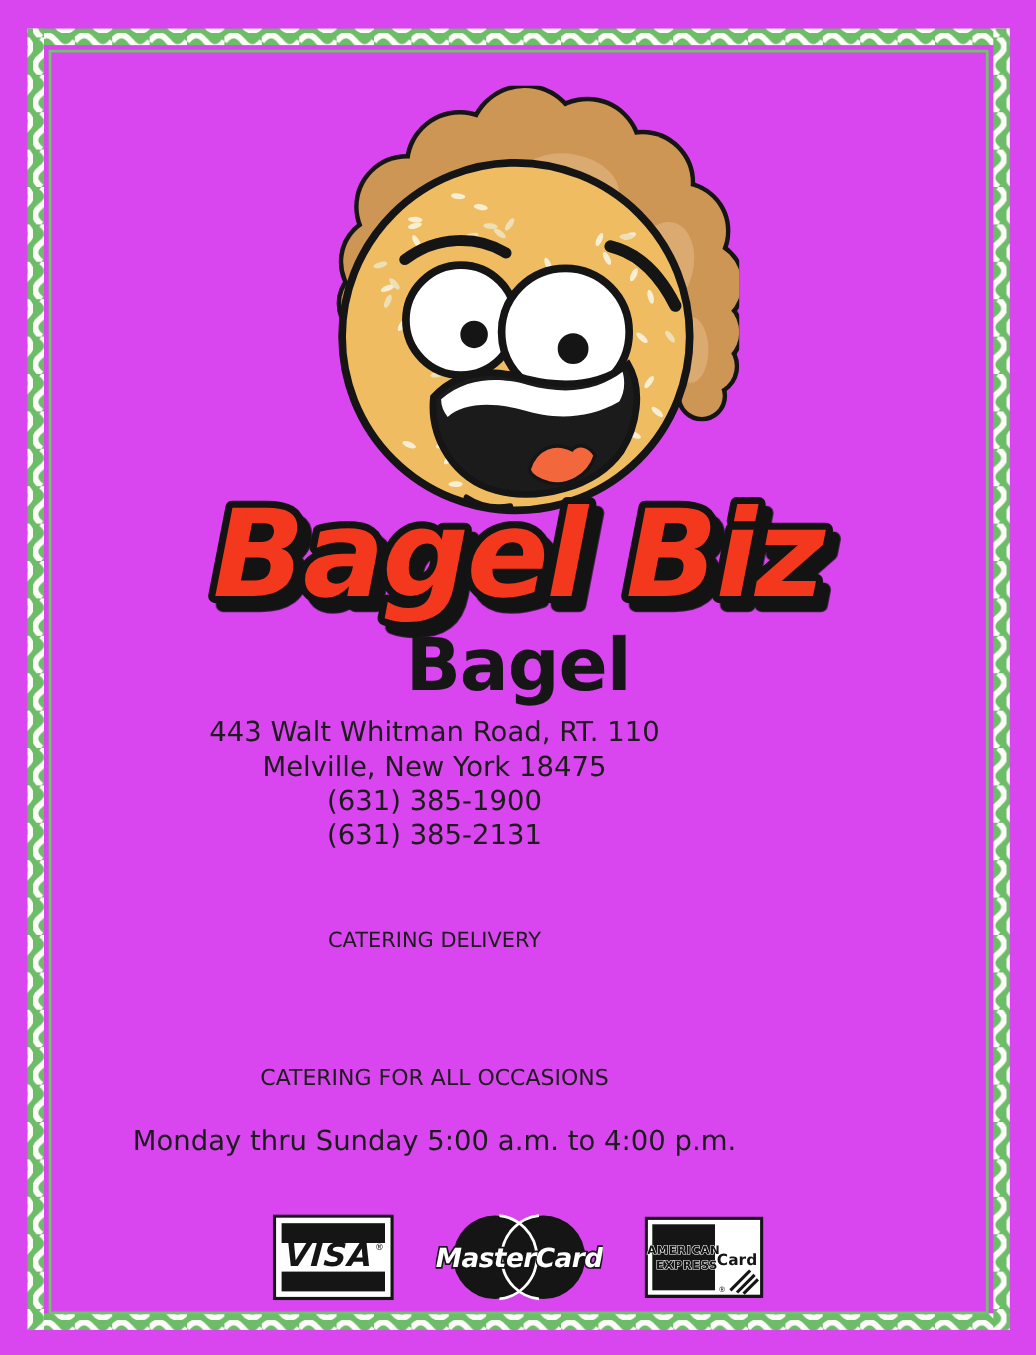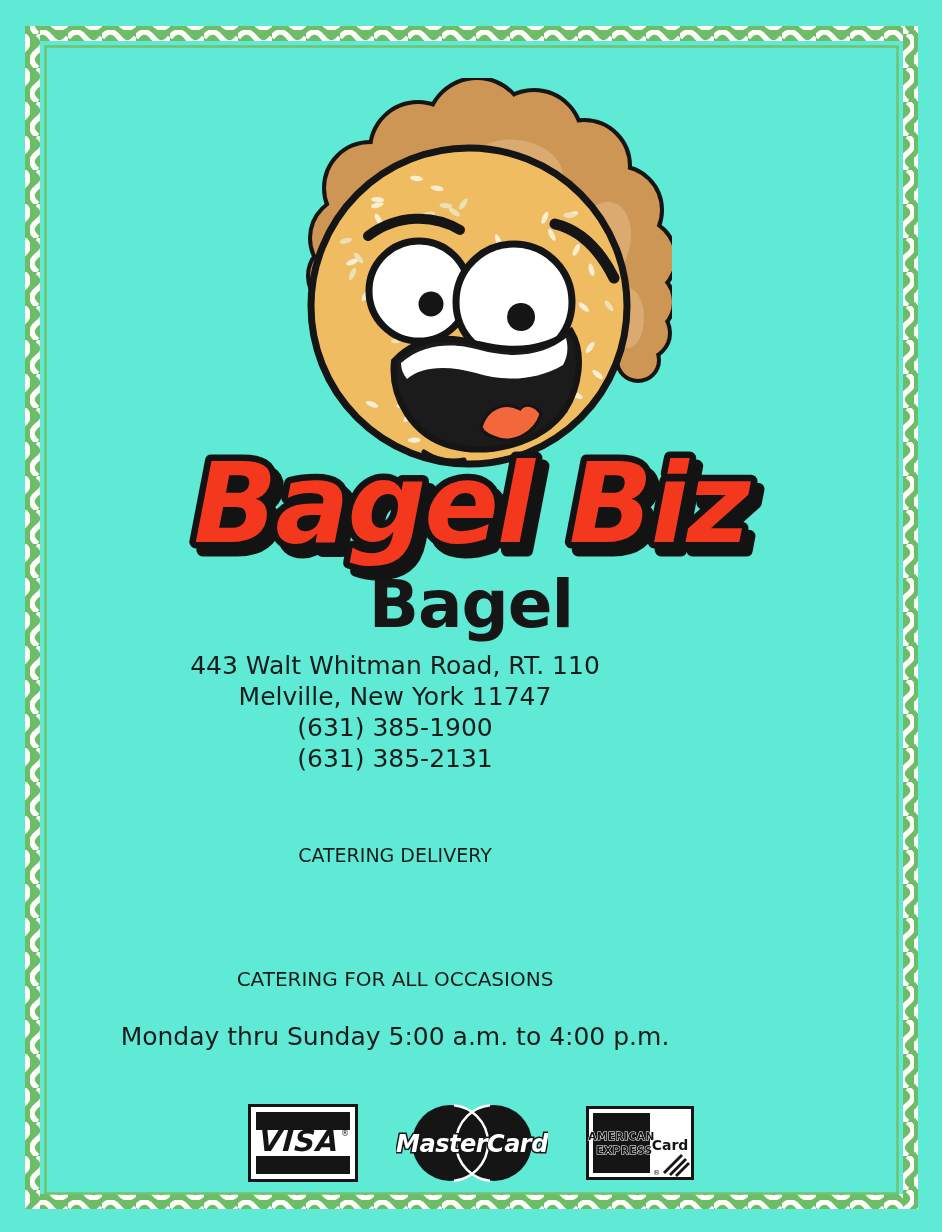--- a/index.html
+++ b/index.html
@@ -1,19 +1,19 @@
 <!DOCTYPE html>
 <html><head>
 <meta charset="utf-8">
 <style>
   html,body{margin:0;padding:0;background:#FDFCF8;}
   .page{
     position:relative;
     width:942px;height:1232px;
-    background:#5eead4;
+    background:#d946ef;
     overflow:hidden;
     font-family:"DejaVu Sans", sans-serif;
     color:#1c1c1c;
   }
   .border-svg{position:absolute;left:0;top:0;}
   .mascot{position:absolute;left:272px;top:78px;}
   .logo-wrap{position:absolute;left:0;top:416px;width:942px;text-align:center;}
   .menu-title{
     position:absolute;left:0;top:566px;width:942px;
     text-align:center;font-size:66px;font-weight:700;
@@ -177,21 +177,21 @@
   <div class="logo-wrap">
     <svg width="740" height="172" viewBox="0 0 740 172">
       <text x="370" y="126" text-anchor="middle" font-family="DejaVu Sans, sans-serif" font-size="110" font-weight="bold" font-style="italic" letter-spacing="-2" paint-order="stroke" stroke="#131313" stroke-width="13" stroke-linejoin="round" style="filter:drop-shadow(7px 8px 0 #131313);" fill="#F4381D">Bagel Biz</text>
     </svg>
   </div>
 
   <div class="menu-title">Bagel</div>
 
   <div class="txt-block address">
     <div class="line">443 Walt Whitman Road, RT. 110</div>
-    <div class="line">Melville, New York 11747</div>
+    <div class="line">Melville, New York 18475</div>
     <div class="line">(631) 385-1900</div>
     <div class="line">(631) 385-2131</div>
   </div>
 
 
   <div class="txt-block catering">
     <div class="line">CATERING DELIVERY</div>
   </div>
 
   <div class="txt-block occasions">

